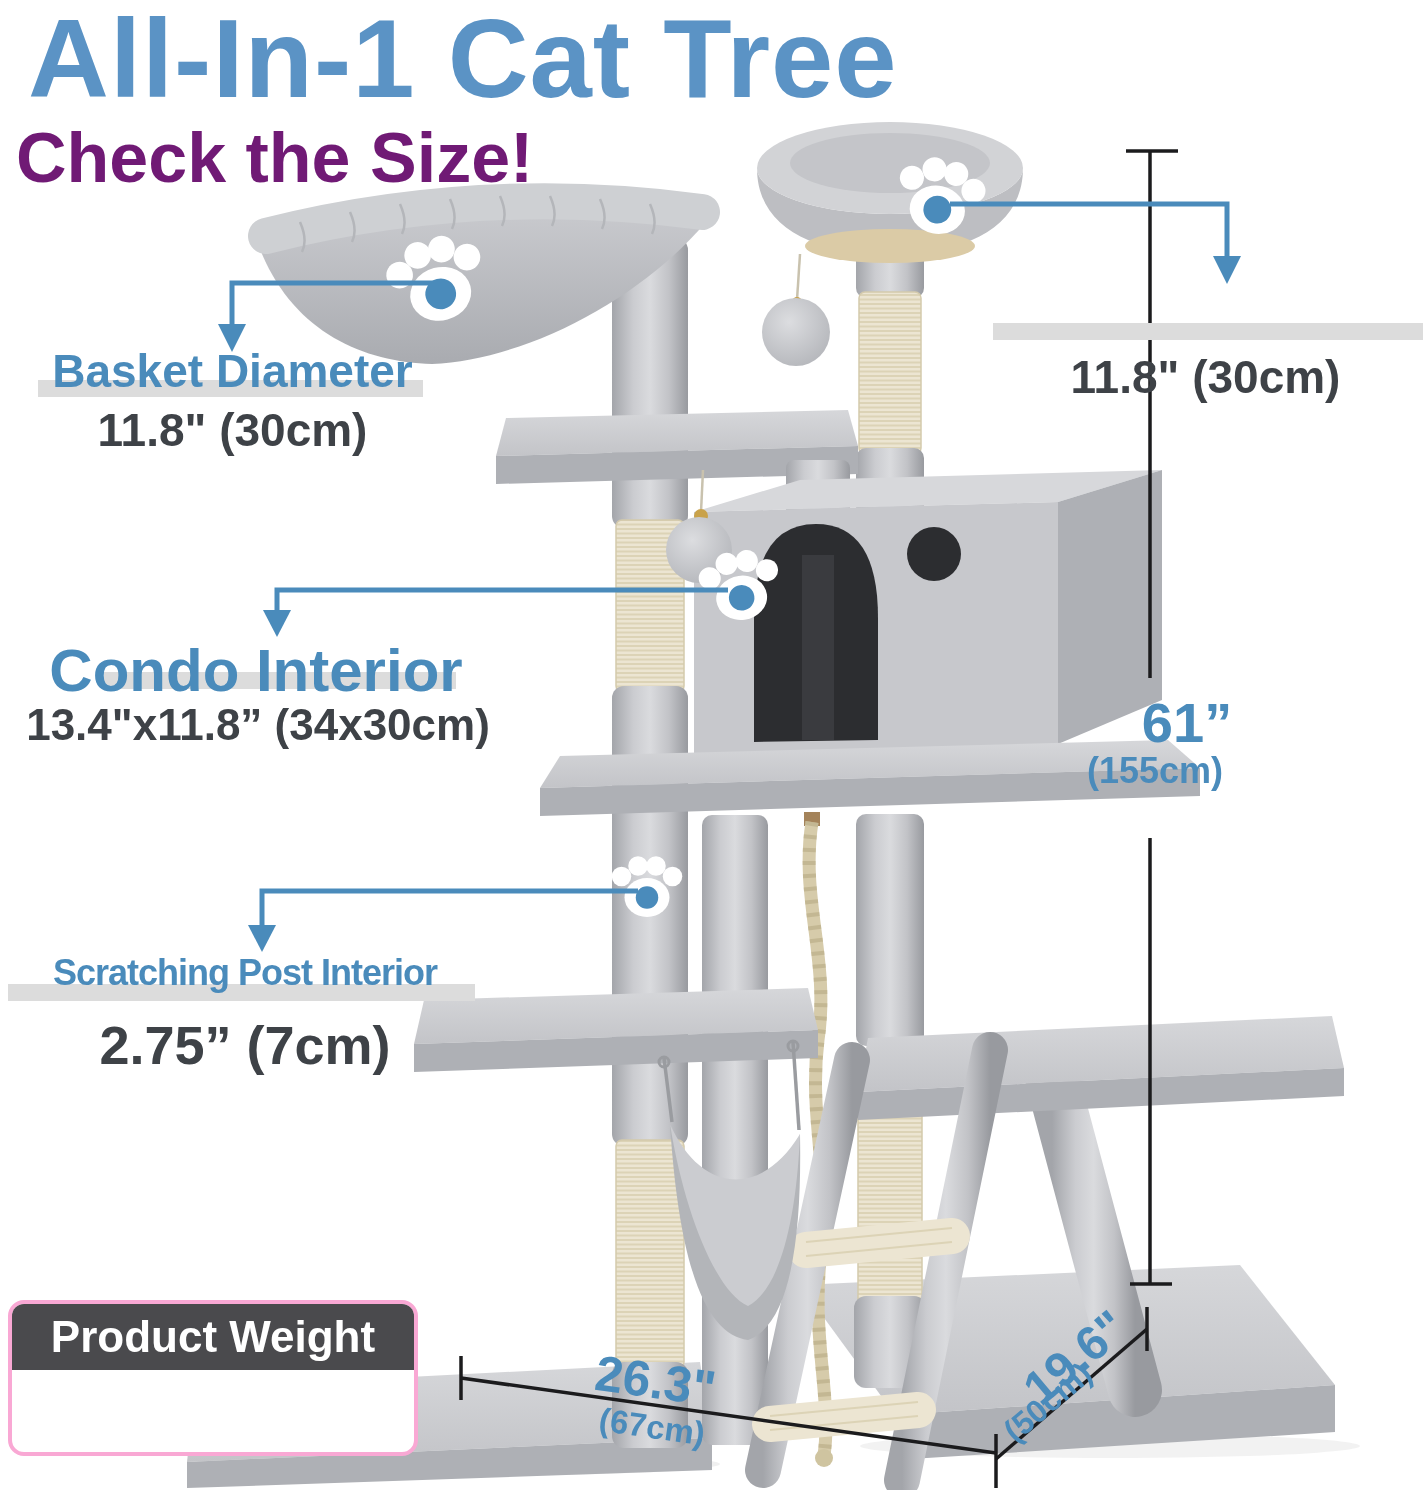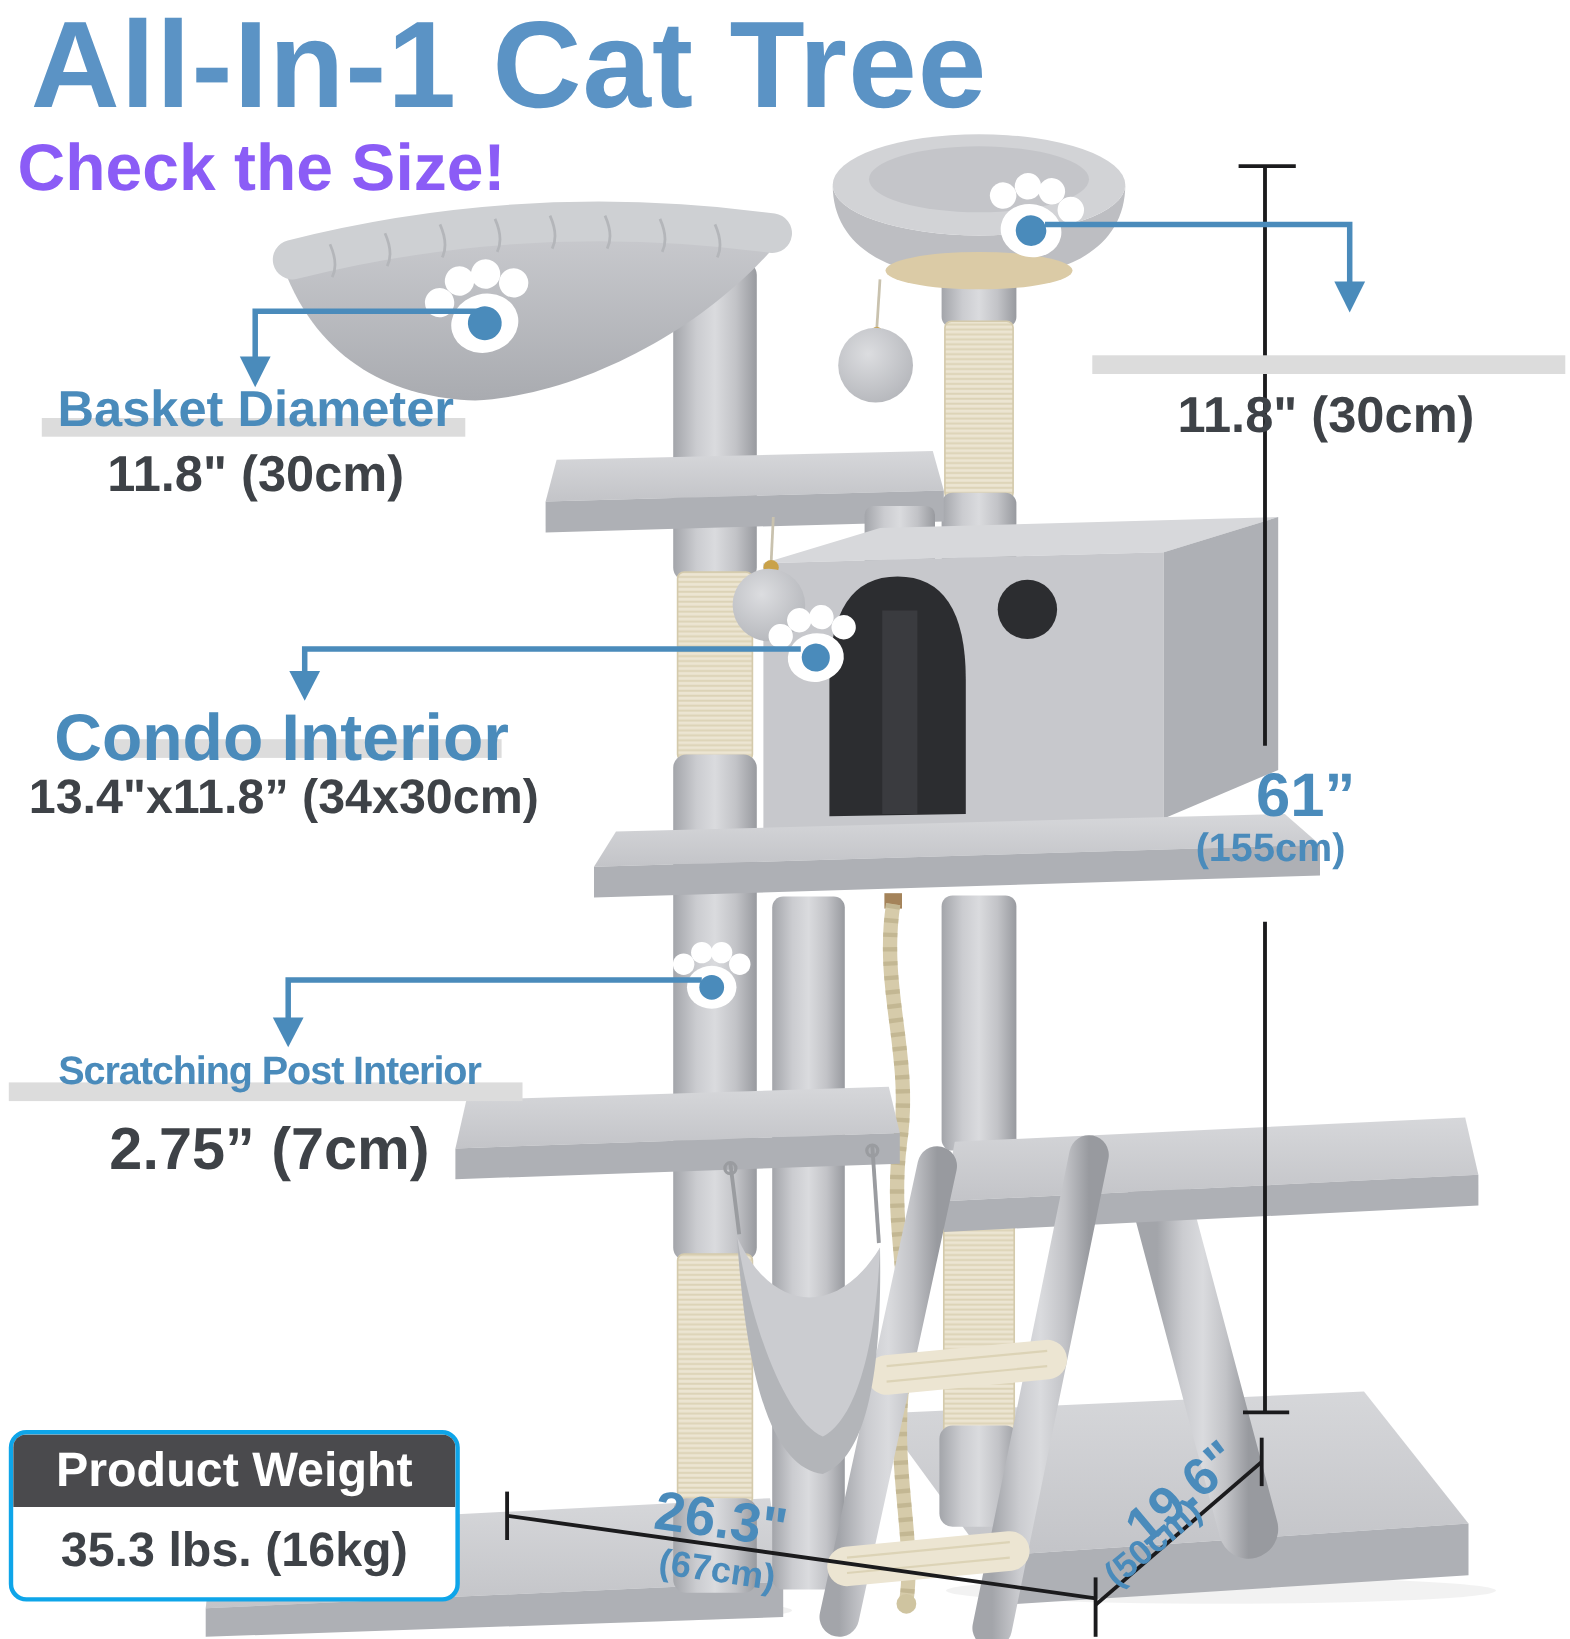--- a/index.html
+++ b/index.html
@@ -8,21 +8,21 @@
     font-family:"Liberation Sans",sans-serif;overflow:hidden;padding-left:15px;
   }
   .stage svg.art{position:absolute;left:0;top:0;z-index:0;}
   .txt{position:absolute;z-index:2;white-space:nowrap;}
   .bar{position:absolute;z-index:1;background:#dcdcdc;}
   .blue{color:#4a8bbb;font-weight:bold;}
   .dark{color:#3e4247;font-weight:bold;}
   .center{text-align:center;}
 
   .title{left:28px;top:-6px;font-size:112px;font-weight:bold;color:#5b93c5;letter-spacing:1px;}
-  .subtitle{left:16px;top:118px;font-size:60px;font-weight:bold;color:#8b5cf6;letter-spacing:0px;}
+  .subtitle{left:16px;top:118px;font-size:70px;font-weight:bold;color:#701a75;letter-spacing:0px;}
 
   .basket-label{left:-20px;top:344px;width:505px;font-size:46px;}
   .basket-bar{left:38px;top:380px;width:385px;height:17px;}
   .basket-value{left:-20px;top:403px;width:505px;font-size:46px;}
 
   .perch-label{left:983px;top:288px;width:445px;font-size:44px;}
   .perch-bar{left:993px;top:323px;width:430px;height:17px;}
   .perch-value{left:983px;top:350px;width:445px;font-size:46px;}
 
   .condo-label{left:26px;top:636px;width:460px;font-size:60px;}
@@ -37,21 +37,21 @@
   .height-met{left:1060px;top:750px;width:190px;font-size:36px;}
 
   .len-imp{left:538px;top:1352px;width:235px;font-size:50px;transform:rotate(8deg);}
   .len-met{left:542px;top:1408px;width:220px;font-size:33px;transform:rotate(8deg);}
 
   .dep-imp{left:980px;top:1330px;width:190px;font-size:48px;transform:rotate(-40deg);}
   .dep-met{left:953px;top:1384px;width:190px;font-size:32px;transform:rotate(-40deg);}
 
   .weight-box{
     position:absolute;z-index:2;left:8px;top:1300px;width:402px;height:148px;
-    border:4px solid #0ea5e9;border-radius:16px;overflow:hidden;background:#ffffff;
+    border:4px solid #f9a8d4;border-radius:16px;overflow:hidden;background:#ffffff;
   }
   .weight-head{height:66px;background:#4a4a4d;color:#ffffff;font-weight:bold;
     font-size:44px;line-height:66px;text-align:center;}
   .weight-val{height:82px;color:#3e4247;font-weight:bold;font-size:44px;
     line-height:80px;text-align:center;}
 </style>
 </head>
 <body>
 
 <div class="stage">
@@ -277,16 +277,15 @@
 <div class="txt blue center height-met">(155cm)</div>
 
 <div class="txt blue center len-imp">26.3"</div>
 <div class="txt blue center len-met">(67cm)</div>
 
 <div class="txt blue center dep-imp">19.6"</div>
 <div class="txt blue center dep-met">(50cm)</div>
 
 <div class="weight-box">
   <div class="weight-head">Product Weight</div>
-  <div class="weight-val">35.3 lbs. (16kg)</div>
 </div>
 
 </div>
 
 </body></html>

